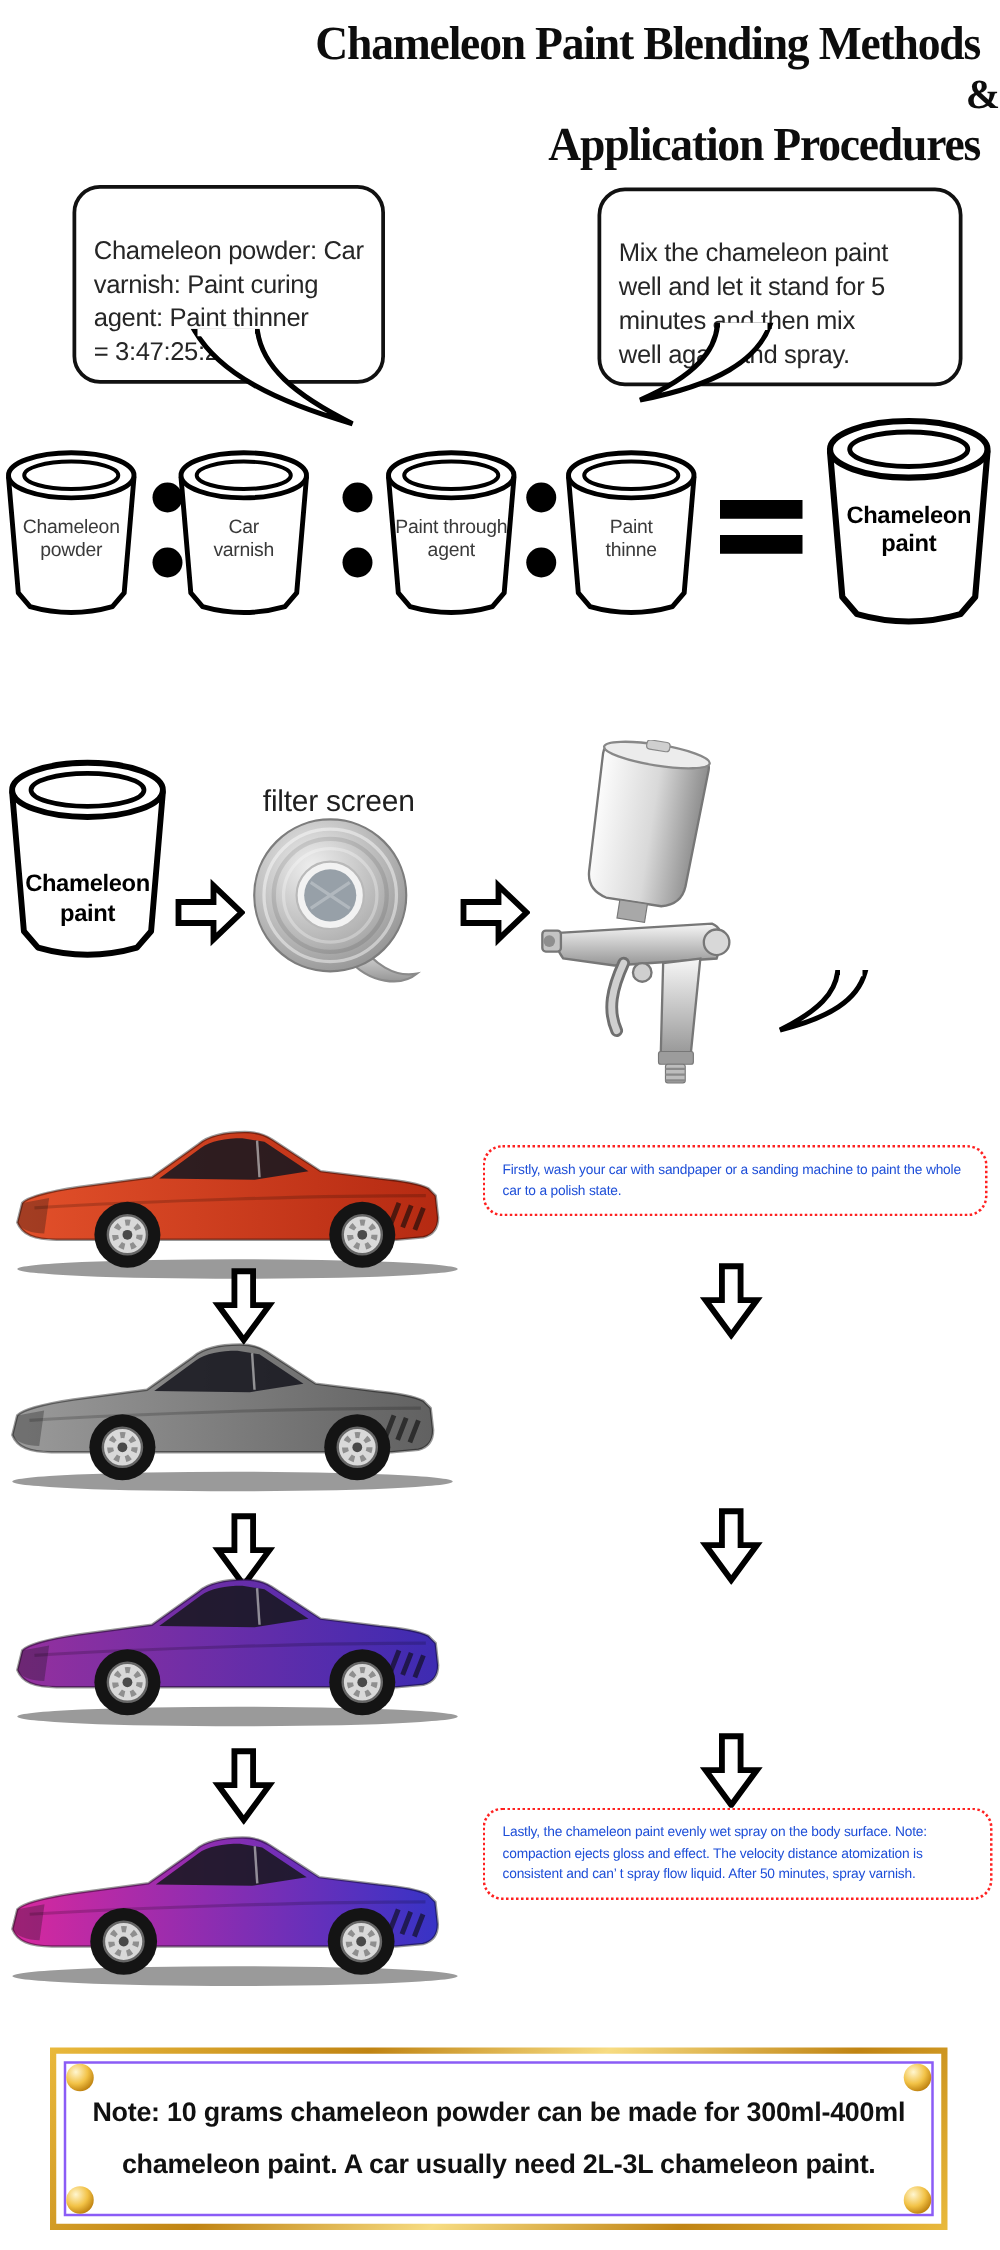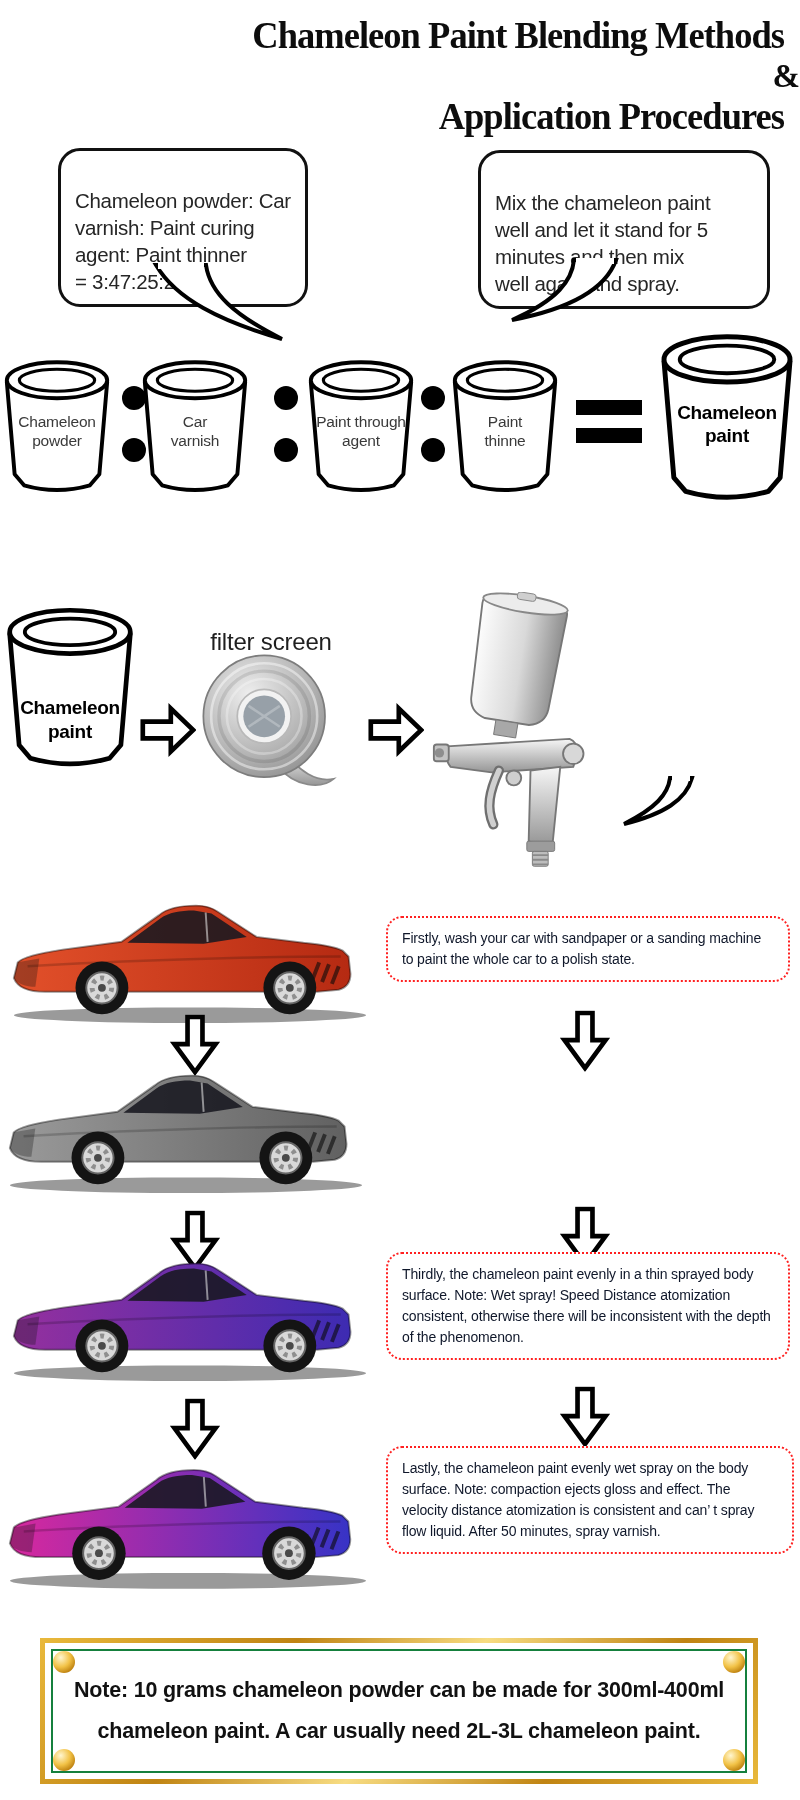--- a/index.html
+++ b/index.html
@@ -30,30 +30,30 @@
   .colon{position:absolute;width:30px;display:flex;flex-direction:column;align-items:center;justify-content:space-between}
   .dot{width:24px;height:24px;border-radius:50%;background:#000}
 
   
   .equals{position:absolute}
   .bar{width:66px;height:15px;background:#000}
   .bar+.bar{margin-top:13px}
 
   
   .stepbox{position:absolute;border:2px dotted #ff2020;border-radius:16px;background:#fff;padding:10px 14px}
-  .stepbox p{font-size:14px;line-height:1.5;color:#0f172a;letter-spacing:-.15px}
+  .stepbox p{font-size:11px;line-height:1.5;color:#1d4ed8;letter-spacing:-.15px}
 
   
   .slabel{position:absolute;text-align:center;font-size:24px;color:#1f1f1f;letter-spacing:-.2px}
 
   
   .gold-frame{position:absolute;left:40px;top:1638px;width:718px;height:146px;padding:5px;
       background:linear-gradient(135deg,#e9b93c,#c08413 30%,#f7dc82 52%,#c08413 75%,#e9b93c)}
   .gold-mid{width:100%;height:100%;background:#fff;padding:6px}
-  .gold-inner{width:100%;height:100%;border:2px solid #15803d;display:flex;align-items:center;justify-content:center}
+  .gold-inner{width:100%;height:100%;border:2px solid #8b5cf6;display:flex;align-items:center;justify-content:center}
   .note-text{width:670px;text-align:center;font-weight:700;font-size:21.5px;line-height:1.9;color:#111;letter-spacing:-.2px}
   .rivet{position:absolute;width:22px;height:22px;border-radius:50%;
       background:radial-gradient(circle at 35% 30%,#fff6d0,#f2c246 45%,#b97b0a 80%,#7e5305)}
 </style>
 </head>
 <body>
 
 <svg width="0" height="0" style="position:absolute" aria-hidden="true">
   <defs>
     <linearGradient id="car-grad-0" x1="0" y1="0" x2="1" y2="0">
@@ -278,23 +278,20 @@
   <svg class="abs" style="left:167px;top:1210px" width="56" height="62" viewBox="0 0 60 66">
       <use href="#down-arrow"></use>
     </svg>
   <svg class="abs" style="left:557px;top:1206px" width="56" height="62" viewBox="0 0 60 66">
       <use href="#down-arrow"></use>
     </svg>
 
   <svg class="abs" style="left:4px;top:1246px" width="372" height="137" viewBox="0 0 380 140">
       <use href="#car-shape" fill="url(#car-grad-2)"></use>
     </svg>
-  <div class="stepbox" style="left:386px;top:1252px;width:404px">
-    <p>Thirdly, the chameleon paint evenly in a thin sprayed body surface. Note: Wet spray! Speed Distance atomization consistent, otherwise there will be inconsistent with the depth of the phenomenon.</p>
-  </div>
   <svg class="abs" style="left:167px;top:1398px" width="56" height="62" viewBox="0 0 60 66">
       <use href="#down-arrow"></use>
     </svg>
   <svg class="abs" style="left:557px;top:1386px" width="56" height="62" viewBox="0 0 60 66">
       <use href="#down-arrow"></use>
     </svg>
 
   <svg class="abs" style="left:0px;top:1452px" width="376" height="139" viewBox="0 0 380 140">
       <use href="#car-shape" fill="url(#car-grad-3)"></use>
     </svg>

